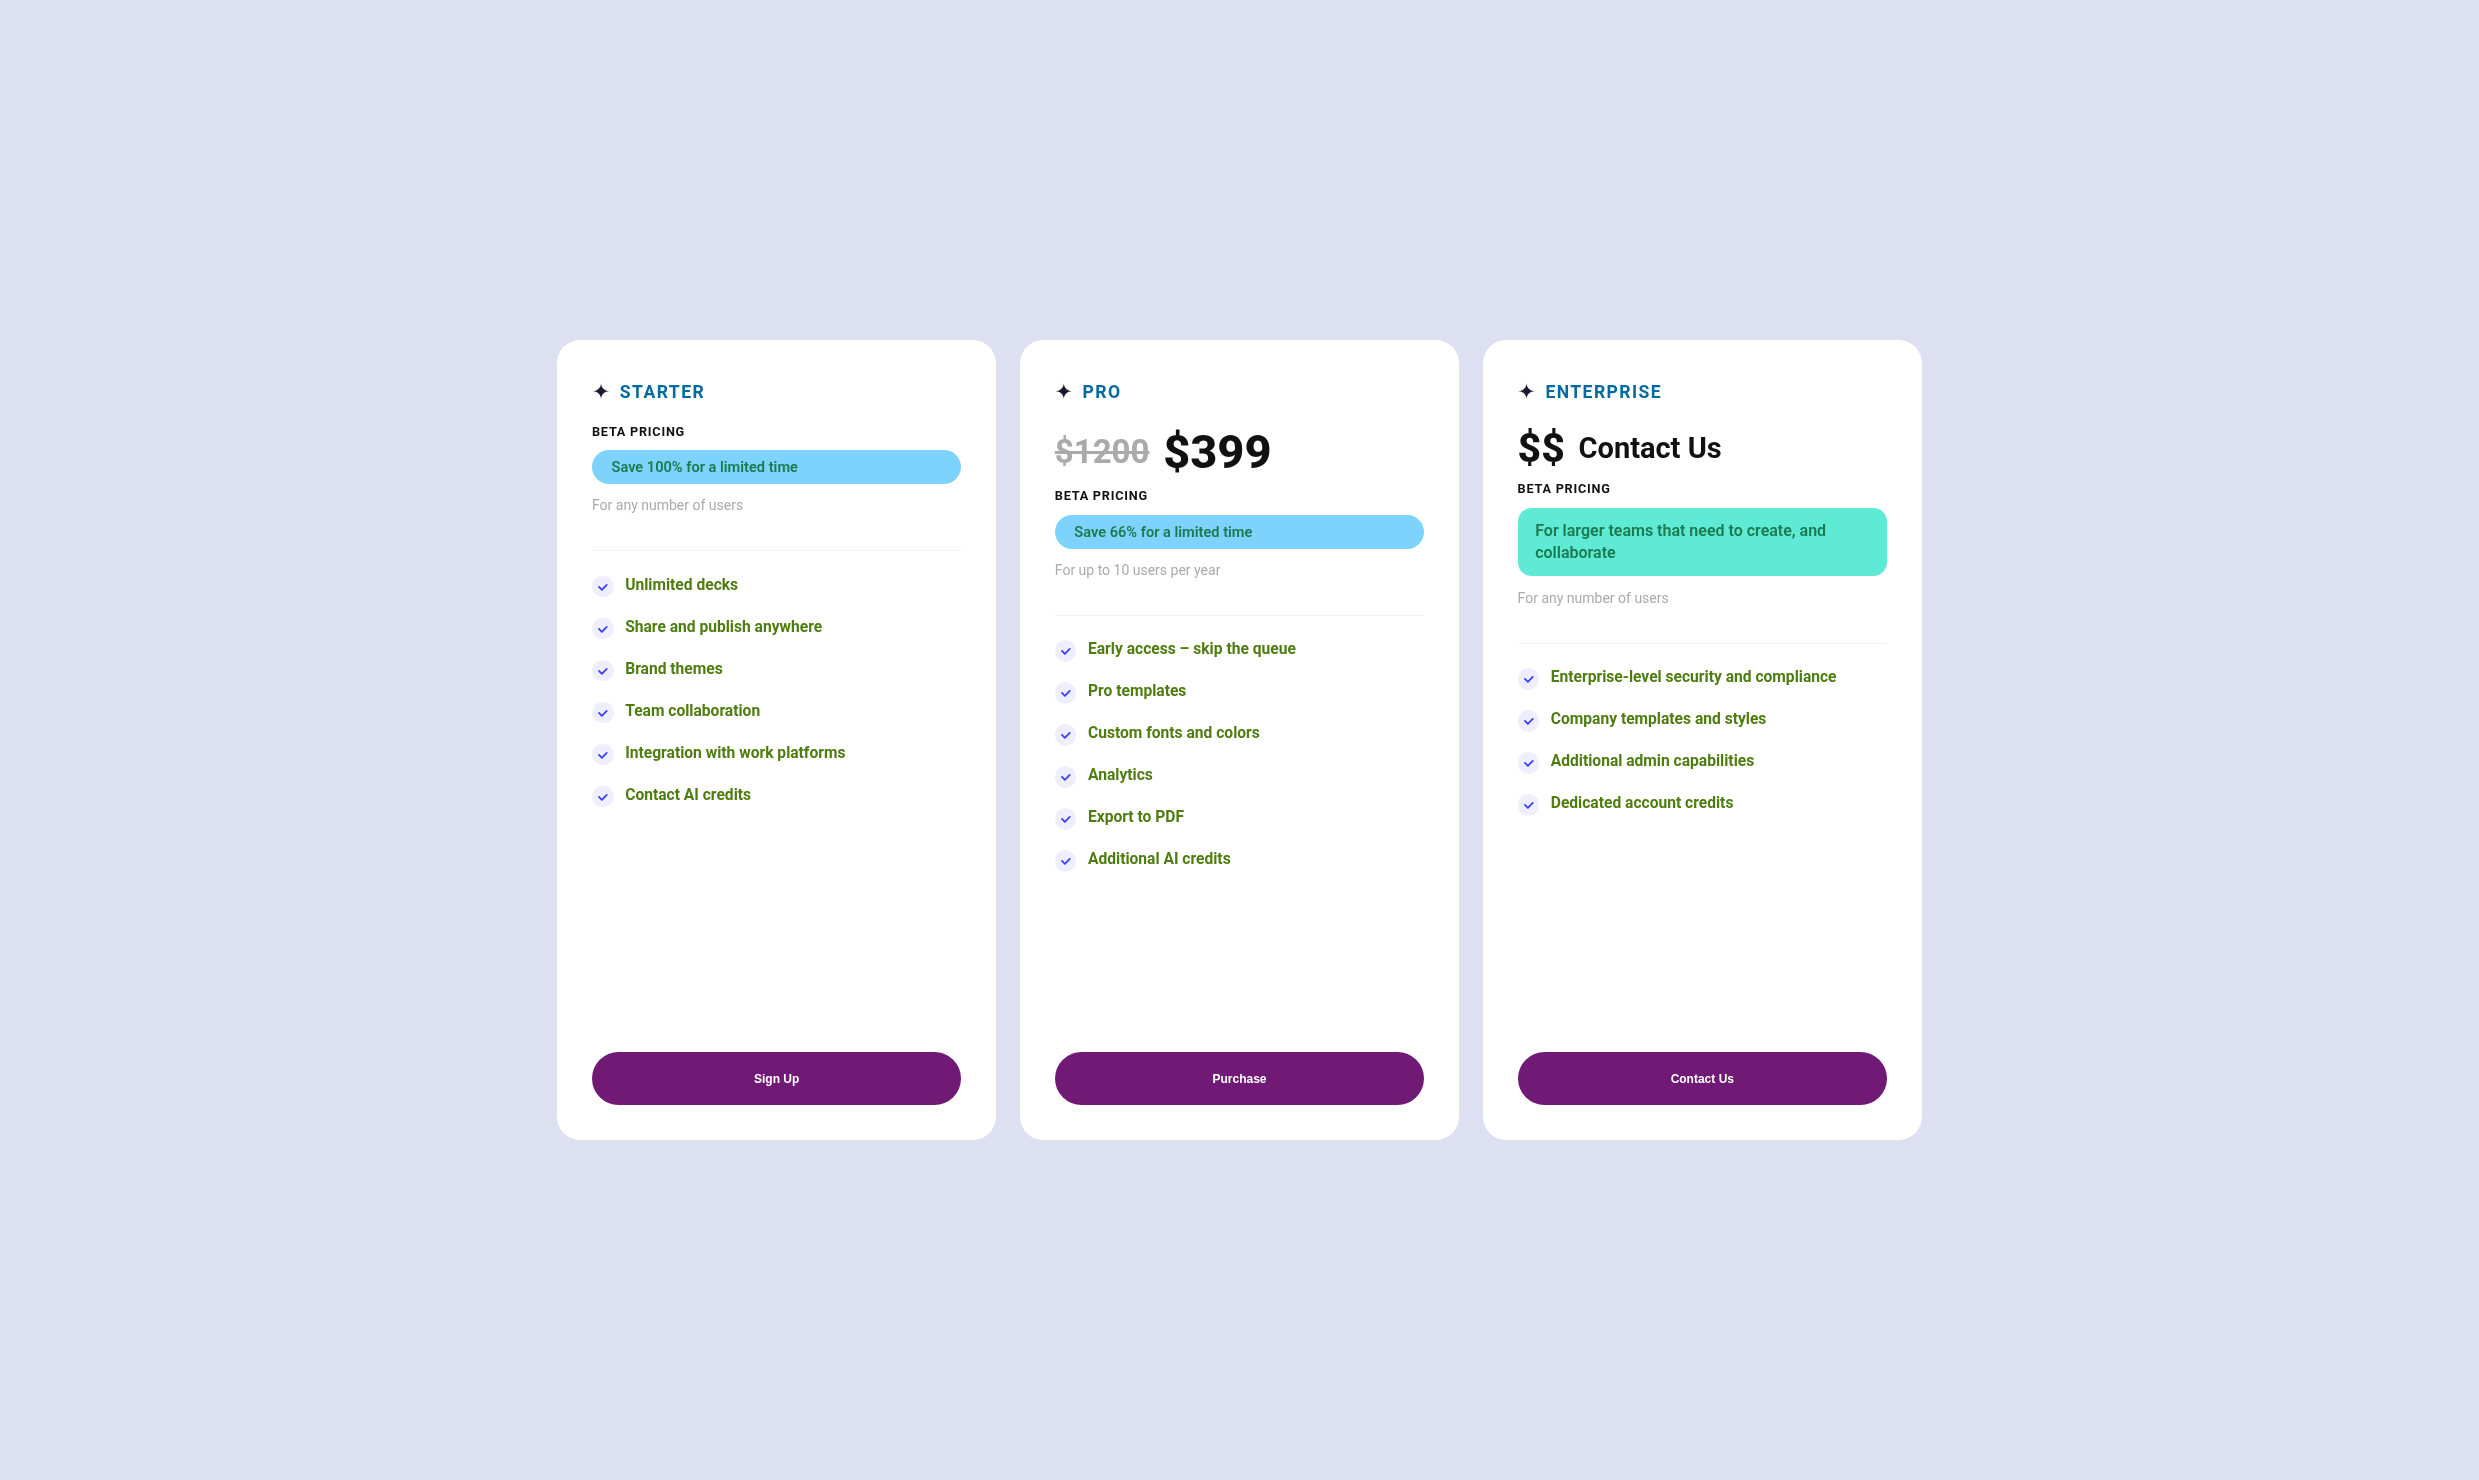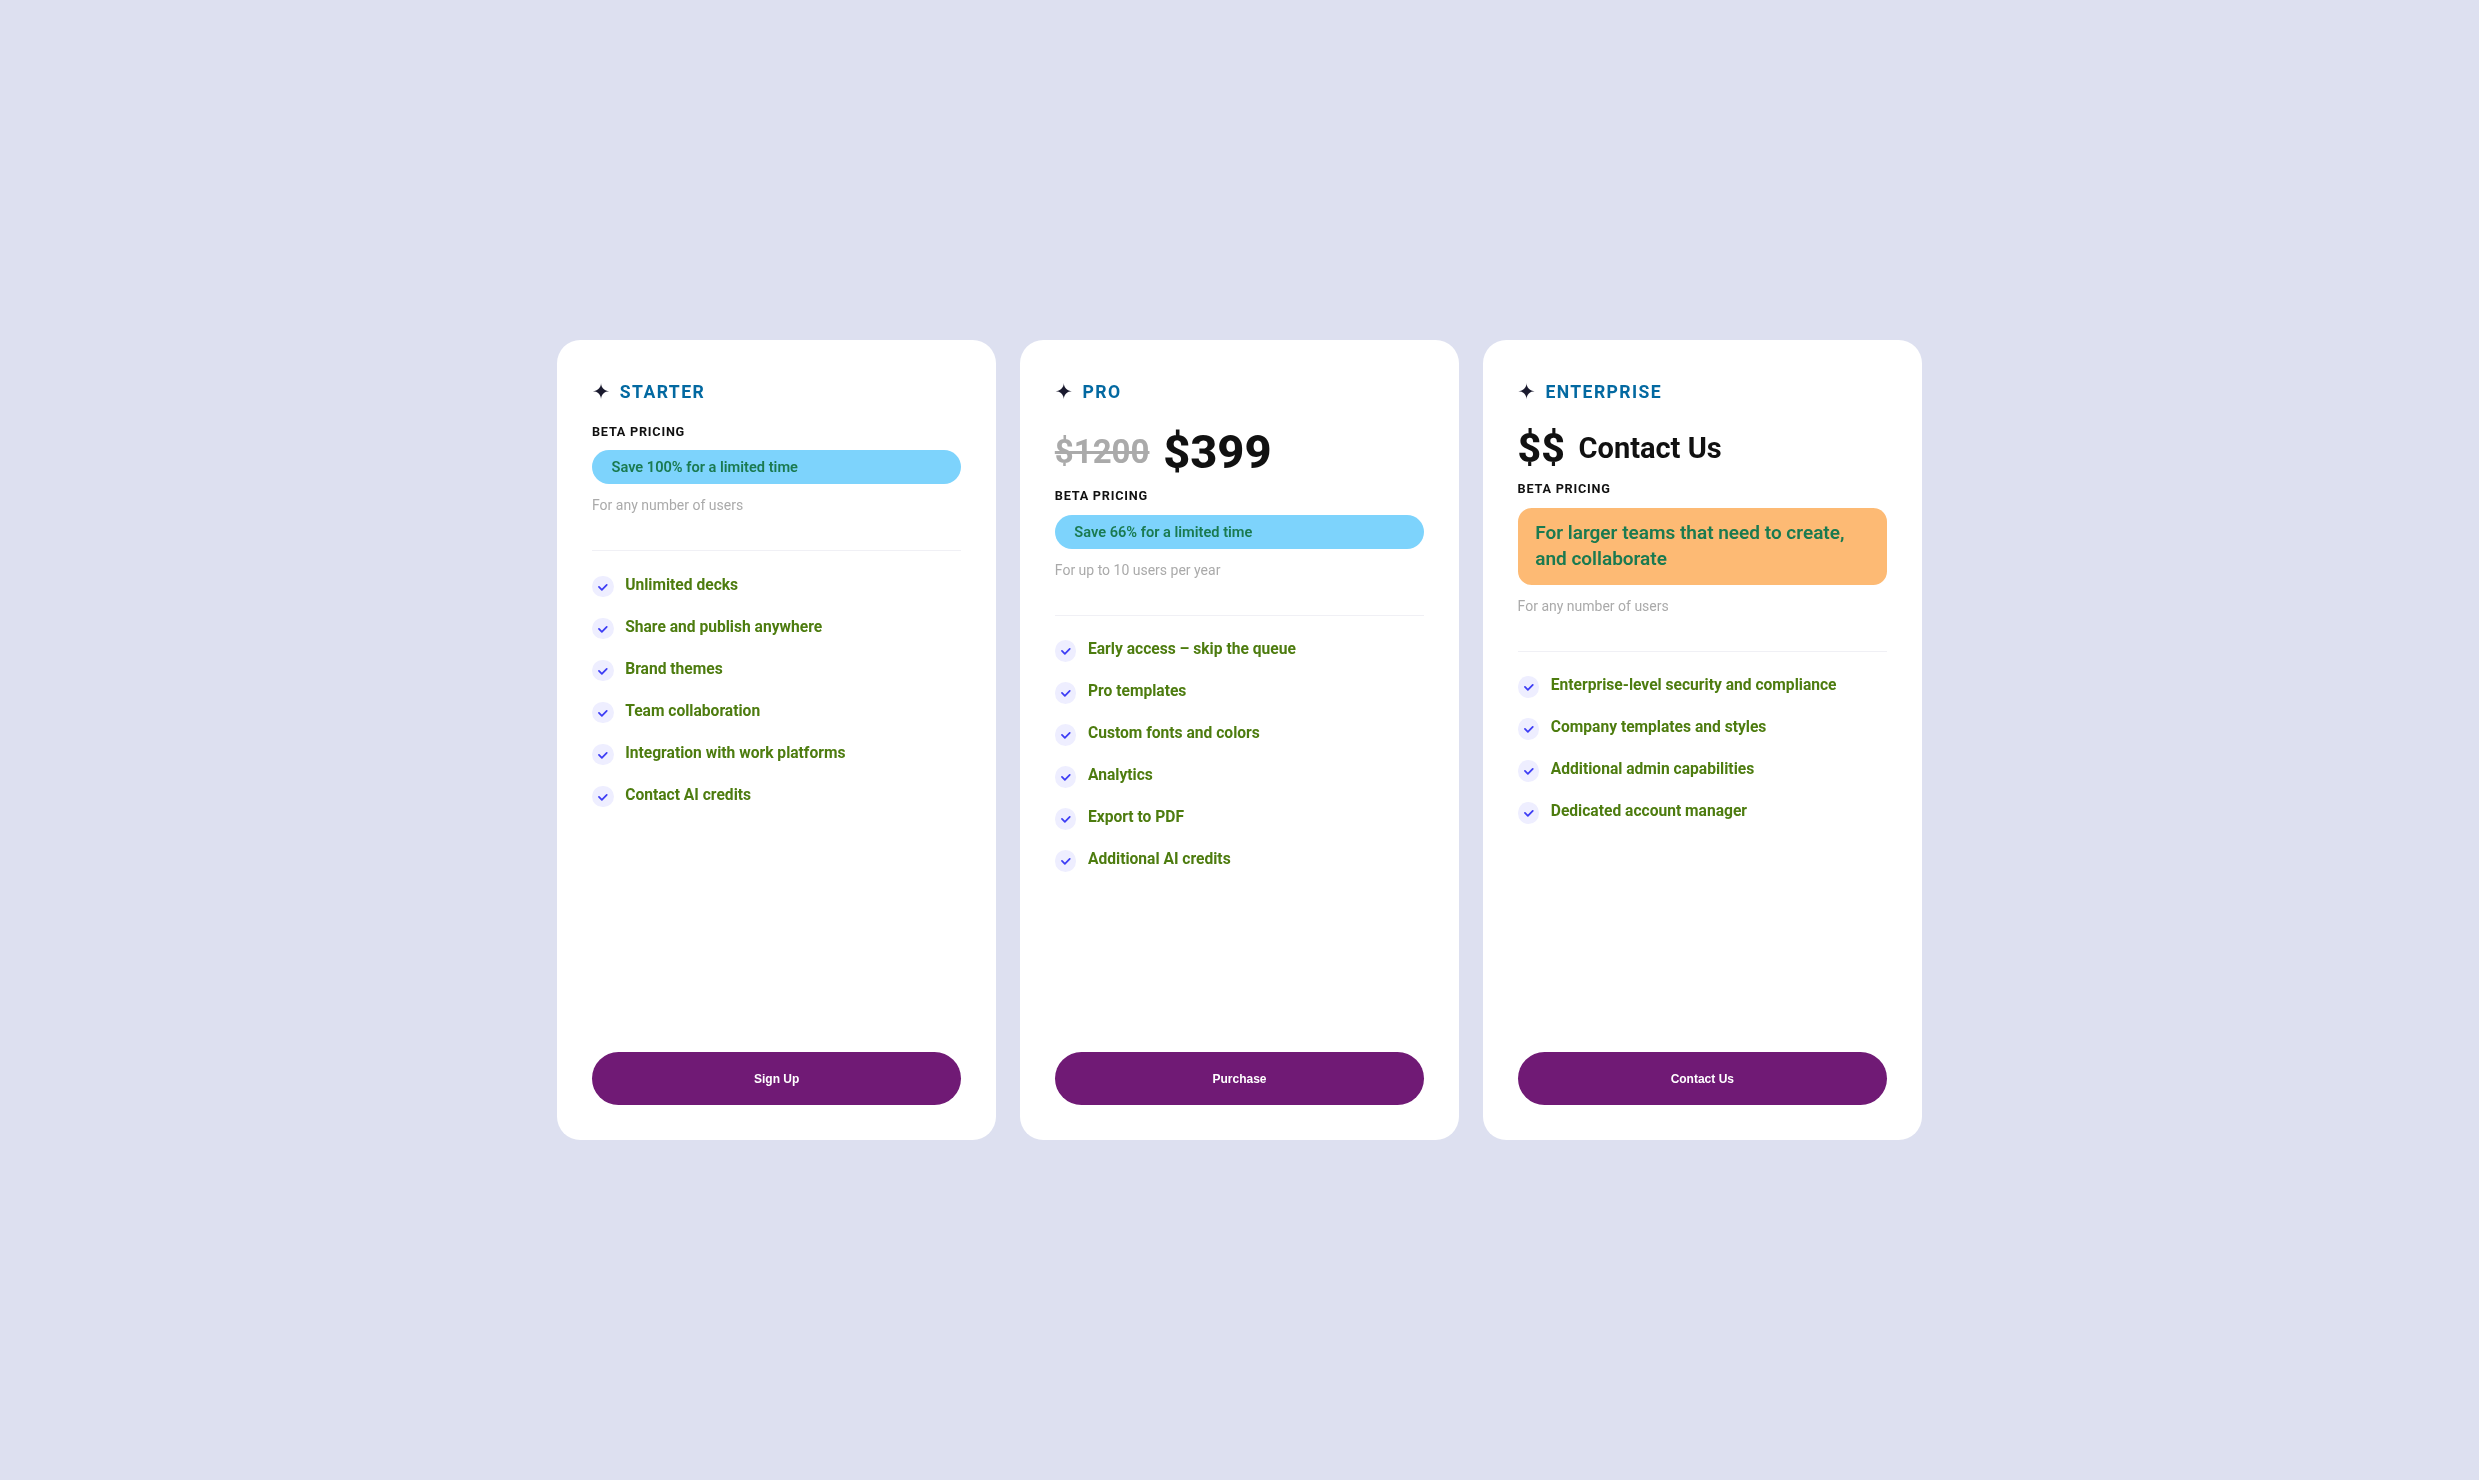--- a/index.html
+++ b/index.html
@@ -106,25 +106,25 @@
       color: #1a7a50;
       border-radius: 49px;
       padding: 7.8px 19.5px;
       font-size: 14.6px;
       font-weight: 600;
       margin-bottom: 13.7px;
     }
 
     .save-badge-large {
       display: inline-block;
-      background: #fdba74;
+      background: #5eead4;
       color: #1a7a50;
       border-radius: 13.7px;
       padding: 11.7px 17.6px;
-      font-size: 19px;
+      font-size: 16px;
       font-weight: 600;
       margin-bottom: 13.7px;
       line-height: 1.4;
     }
 
     .users-note {
       font-size: 14px;
       color: #aaa;
       margin-bottom: 27px;
     }
@@ -378,21 +378,21 @@
             </svg>
         </span>
         <span>Additional admin capabilities</span>
       </li>
       <li>
         <span class="check-circle">
           <svg viewBox="0 0 12 12" fill="none">
               <path d="M2 6l3 3 5-5" stroke="#3d3df5" stroke-width="1.8" stroke-linecap="round" stroke-linejoin="round"></path>
             </svg>
         </span>
-        <span>Dedicated account manager</span>
+        <span>Dedicated account credits</span>
       </li>
     </ul>
 
     <button class="cta-button">Contact Us</button>
   </div>
 
 </div>
 
 
 </body></html>

